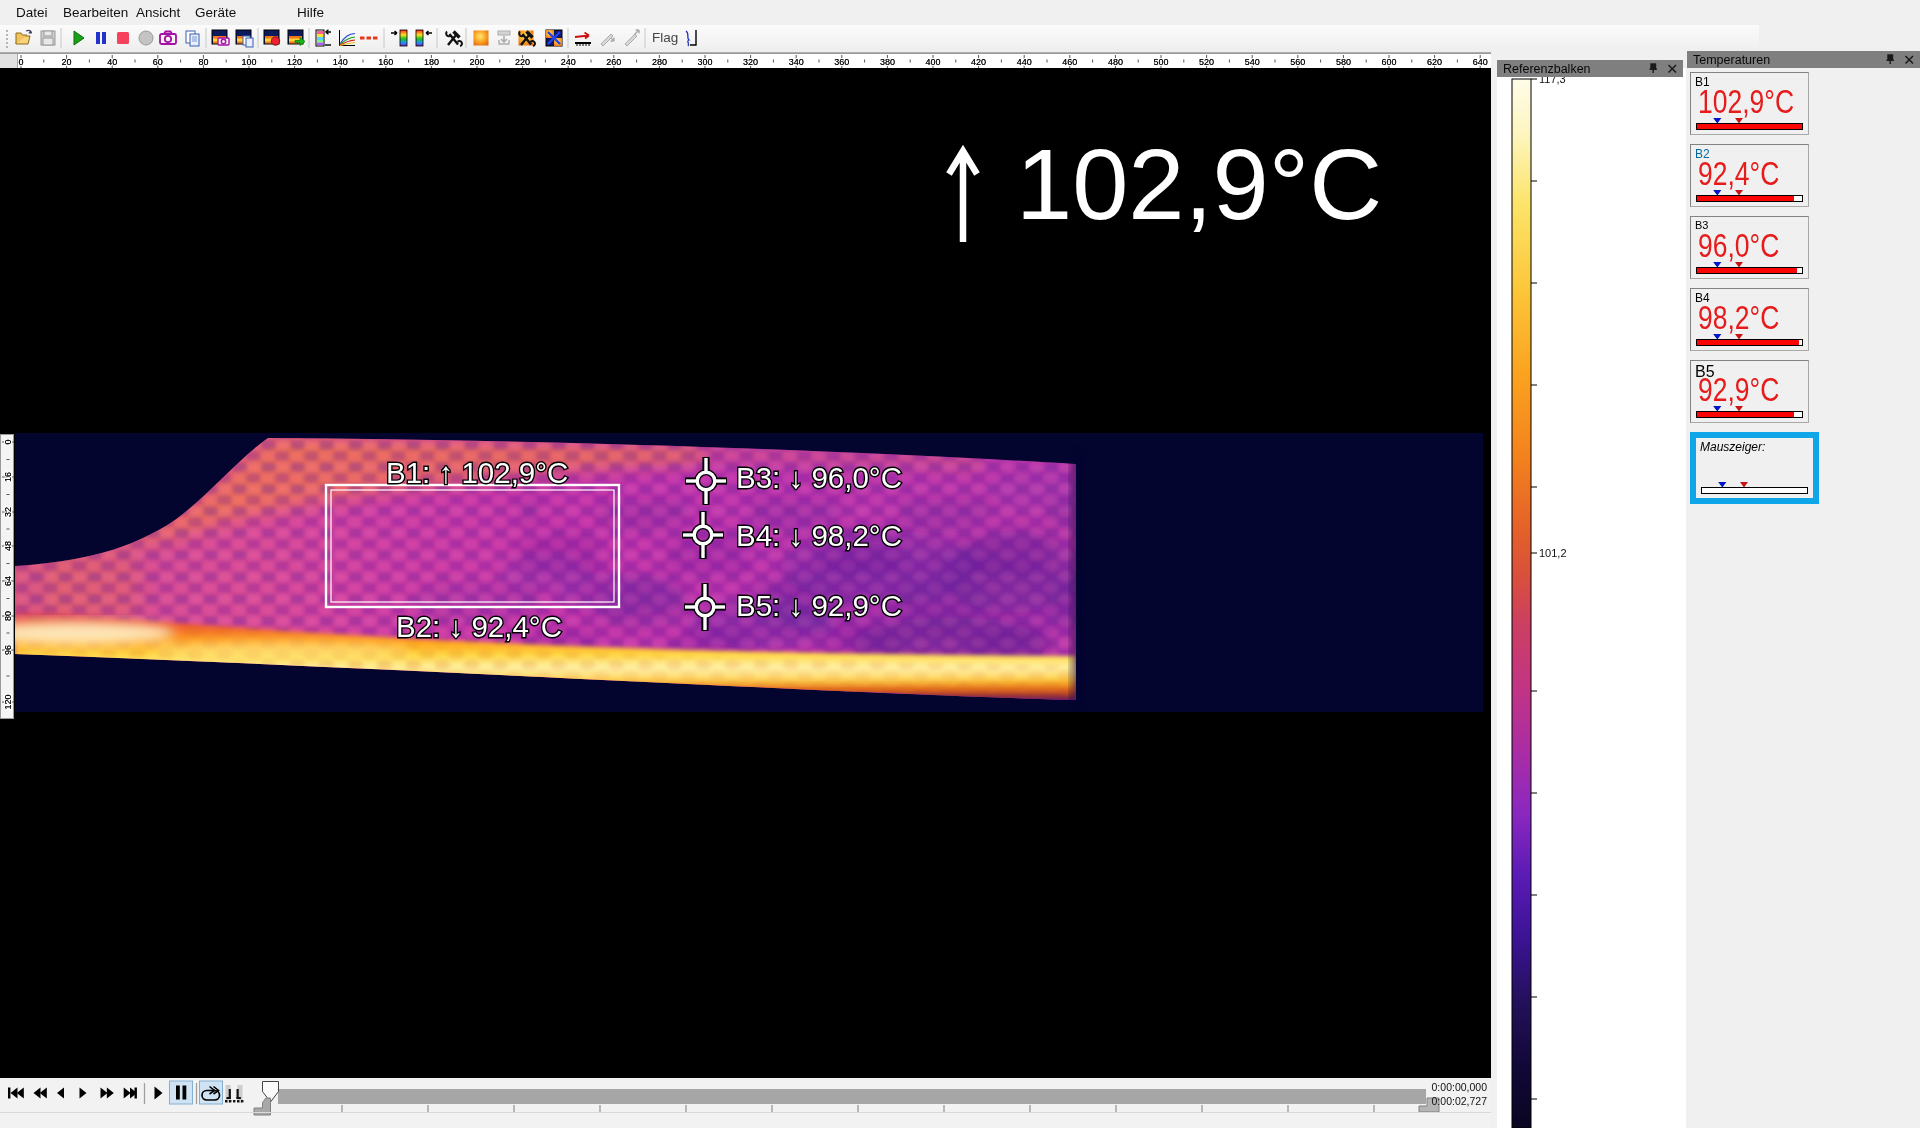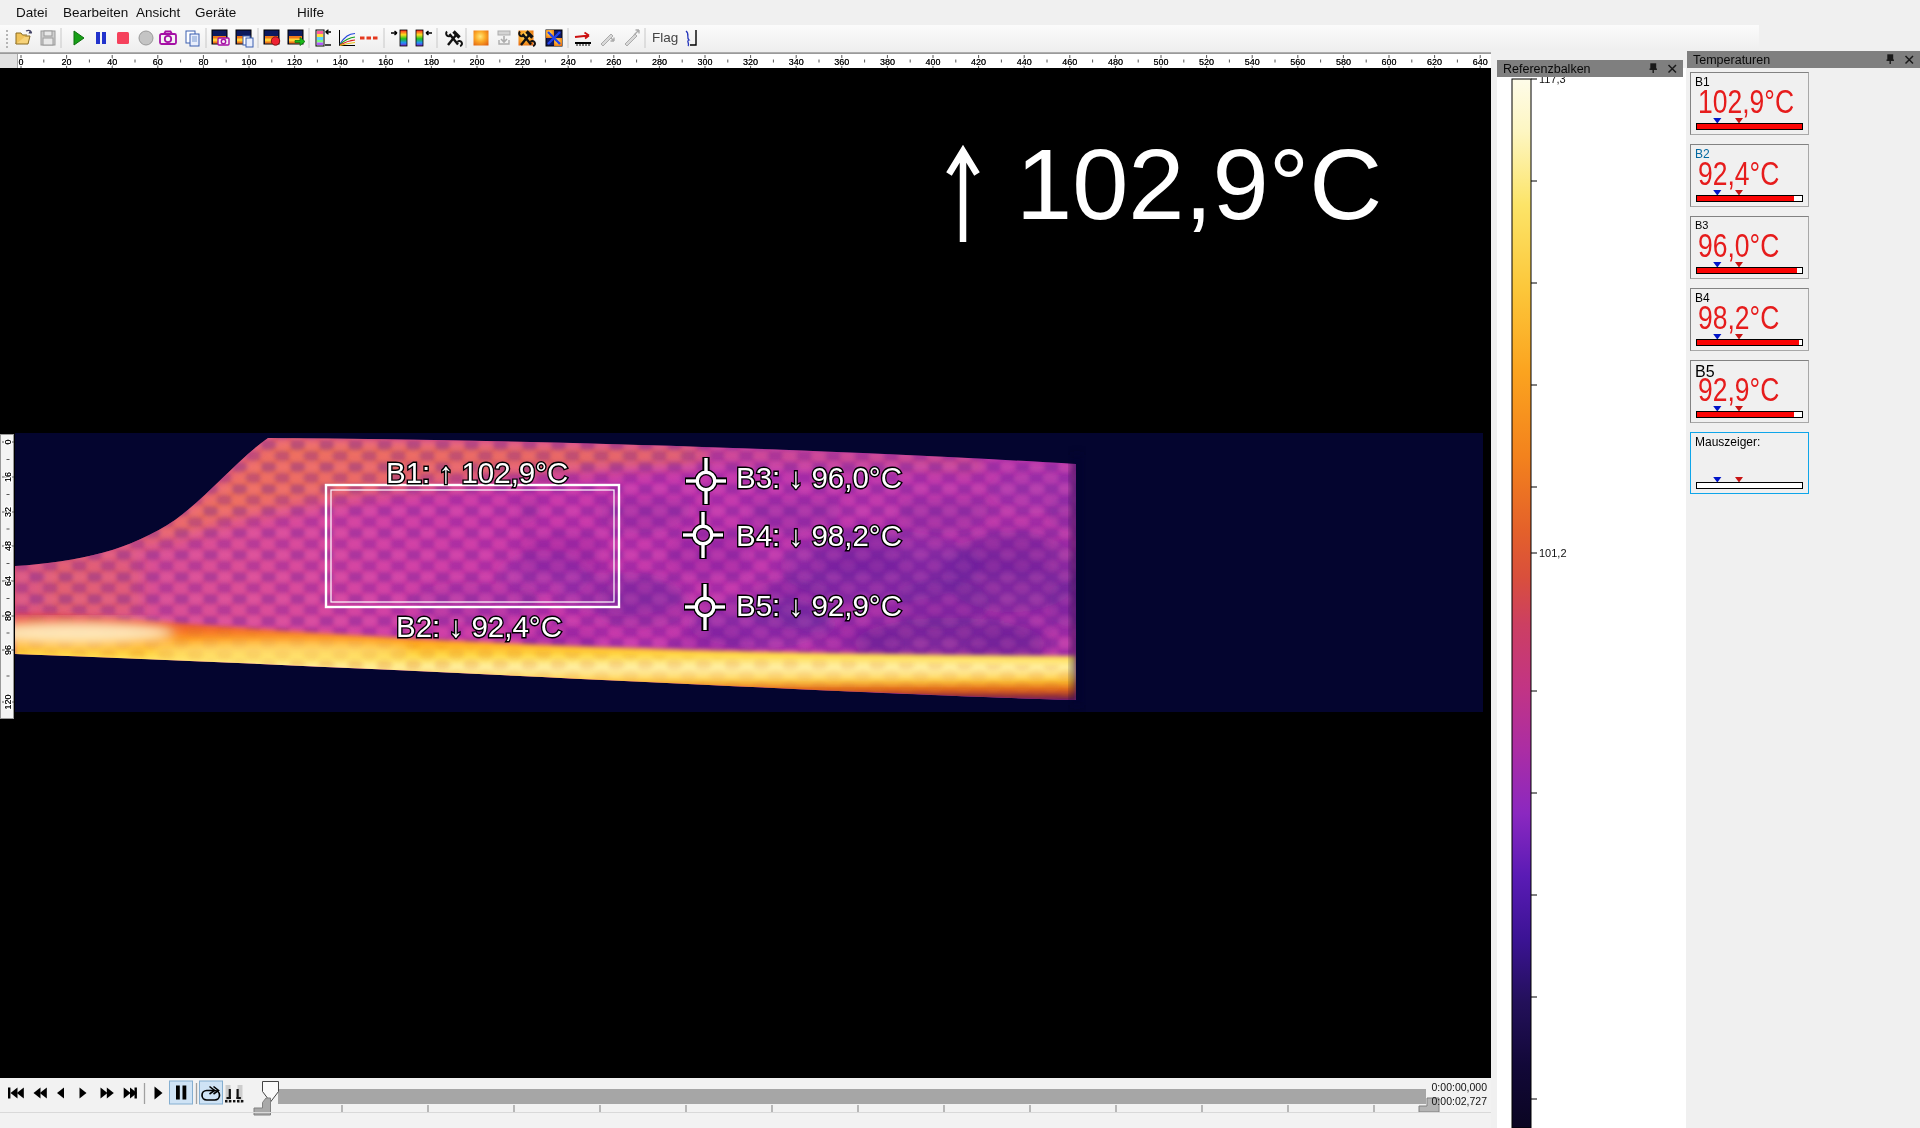--- a/index.html
+++ b/index.html
@@ -724,19 +724,19 @@
     <div style="position:absolute;left:4px;top:2px;font-size:16px;color:#000;text-align:right;">B5</div>
     <div style="position:absolute;left:7px;top:13px;font-size:32.5px;line-height:32.5px;color:#e61c1c;transform:scaleX(0.815);transform-origin:0 0;white-space:nowrap;">92,9°C</div>
     <svg width="115" height="7" style="position:absolute;left:0;top:45px">
       <path d="M22.2,0 L30.4,0 L26.3,5.6 Z" fill="#0014c8"></path>
       <path d="M44,0 L52,0 L48,5.6 Z" fill="#c81414"></path>
     </svg>
     <div style="position:absolute;left:5px;top:50px;width:105px;height:5px;border:1px solid #000;background:#fff;">
       <div style="position:absolute;left:0;top:0;height:100%;width:92.5%;background:#fb0404;"></div>
     </div>
   </div>
-<div style="position:absolute;left:1690px;top:432px;width:117px;height:60px;background:#f0f0f0;border:1px solid #0ea5e9;">
+<div style="position:absolute;left:1690px;top:432px;width:117px;height:60px;background:#f0f0f0;border:6px solid #0ea5e9;font-style:italic;">
     <div style="position:absolute;left:4px;top:2px;font-size:12px;color:#000;">Mauszeiger:</div>
     <svg width="115" height="7" style="position:absolute;left:0;top:44px">
       <path d="M22.2,0 L30.4,0 L26.3,5.6 Z" fill="#0014c8"></path>
       <path d="M44,0 L52,0 L48,5.6 Z" fill="#c81414"></path>
     </svg>
     <div style="position:absolute;left:5px;top:49px;width:105px;height:5px;border:1px solid #000;background:#fff;"></div>
   </div>
 </body></html>

